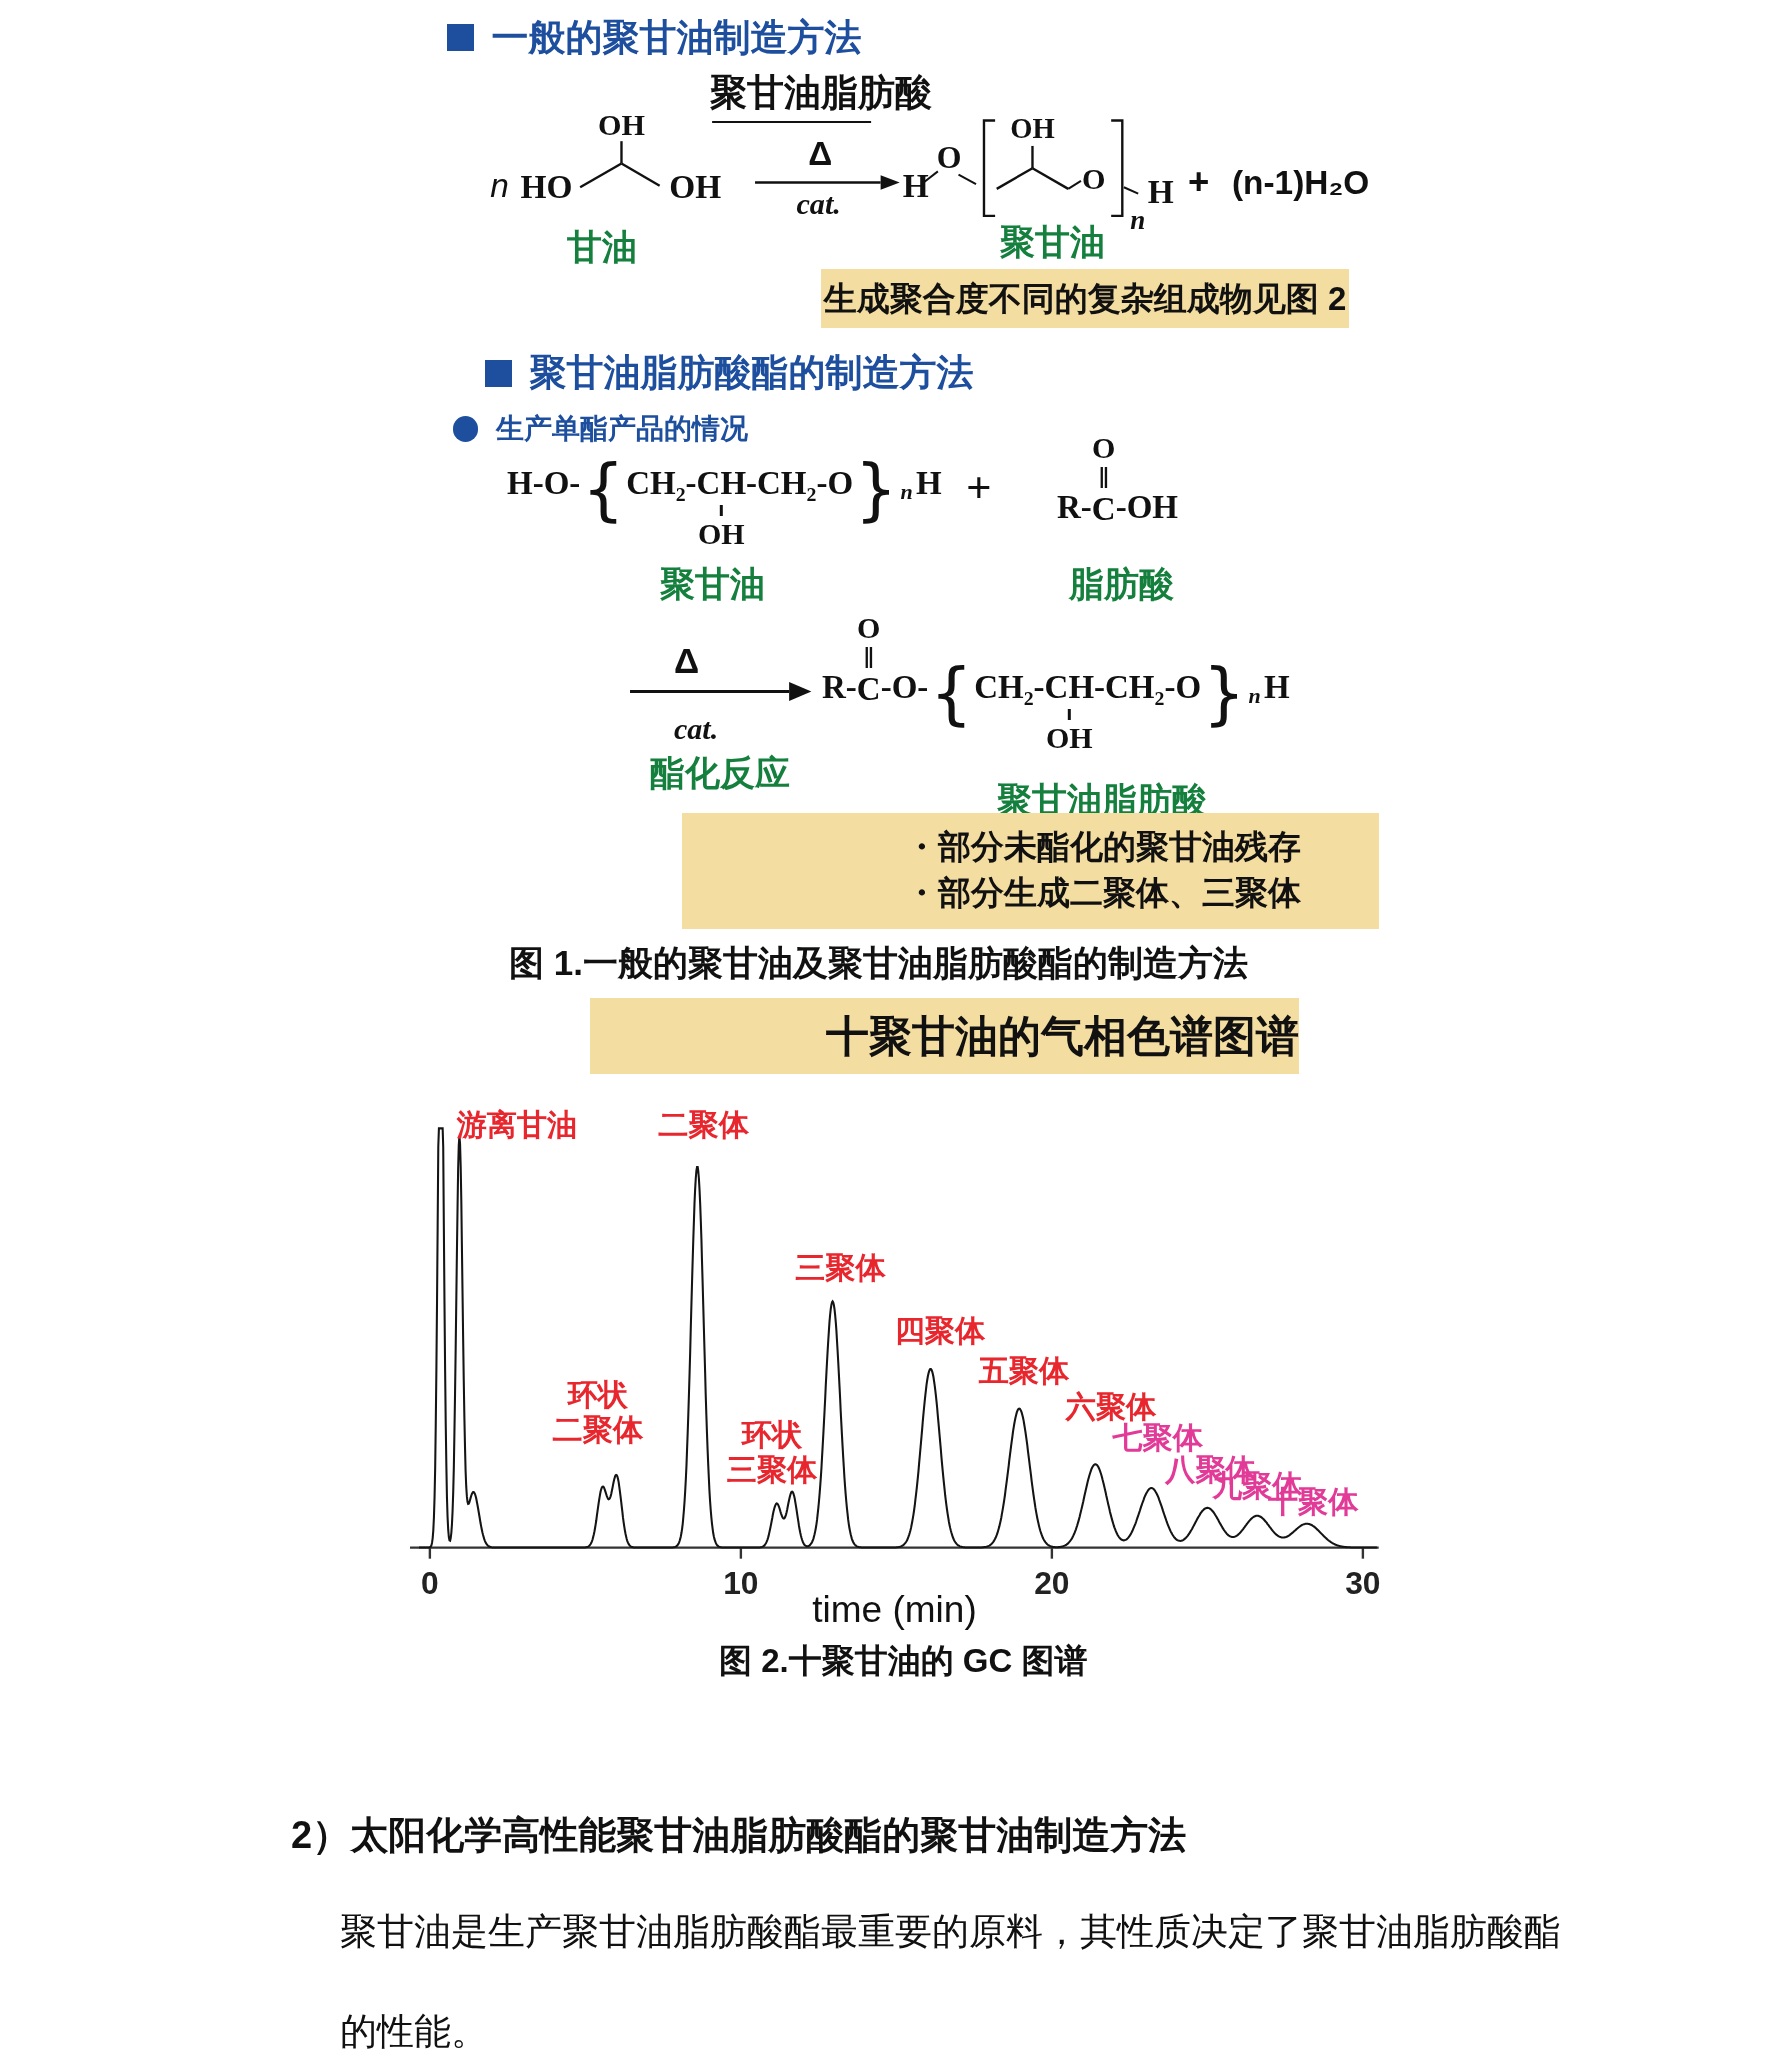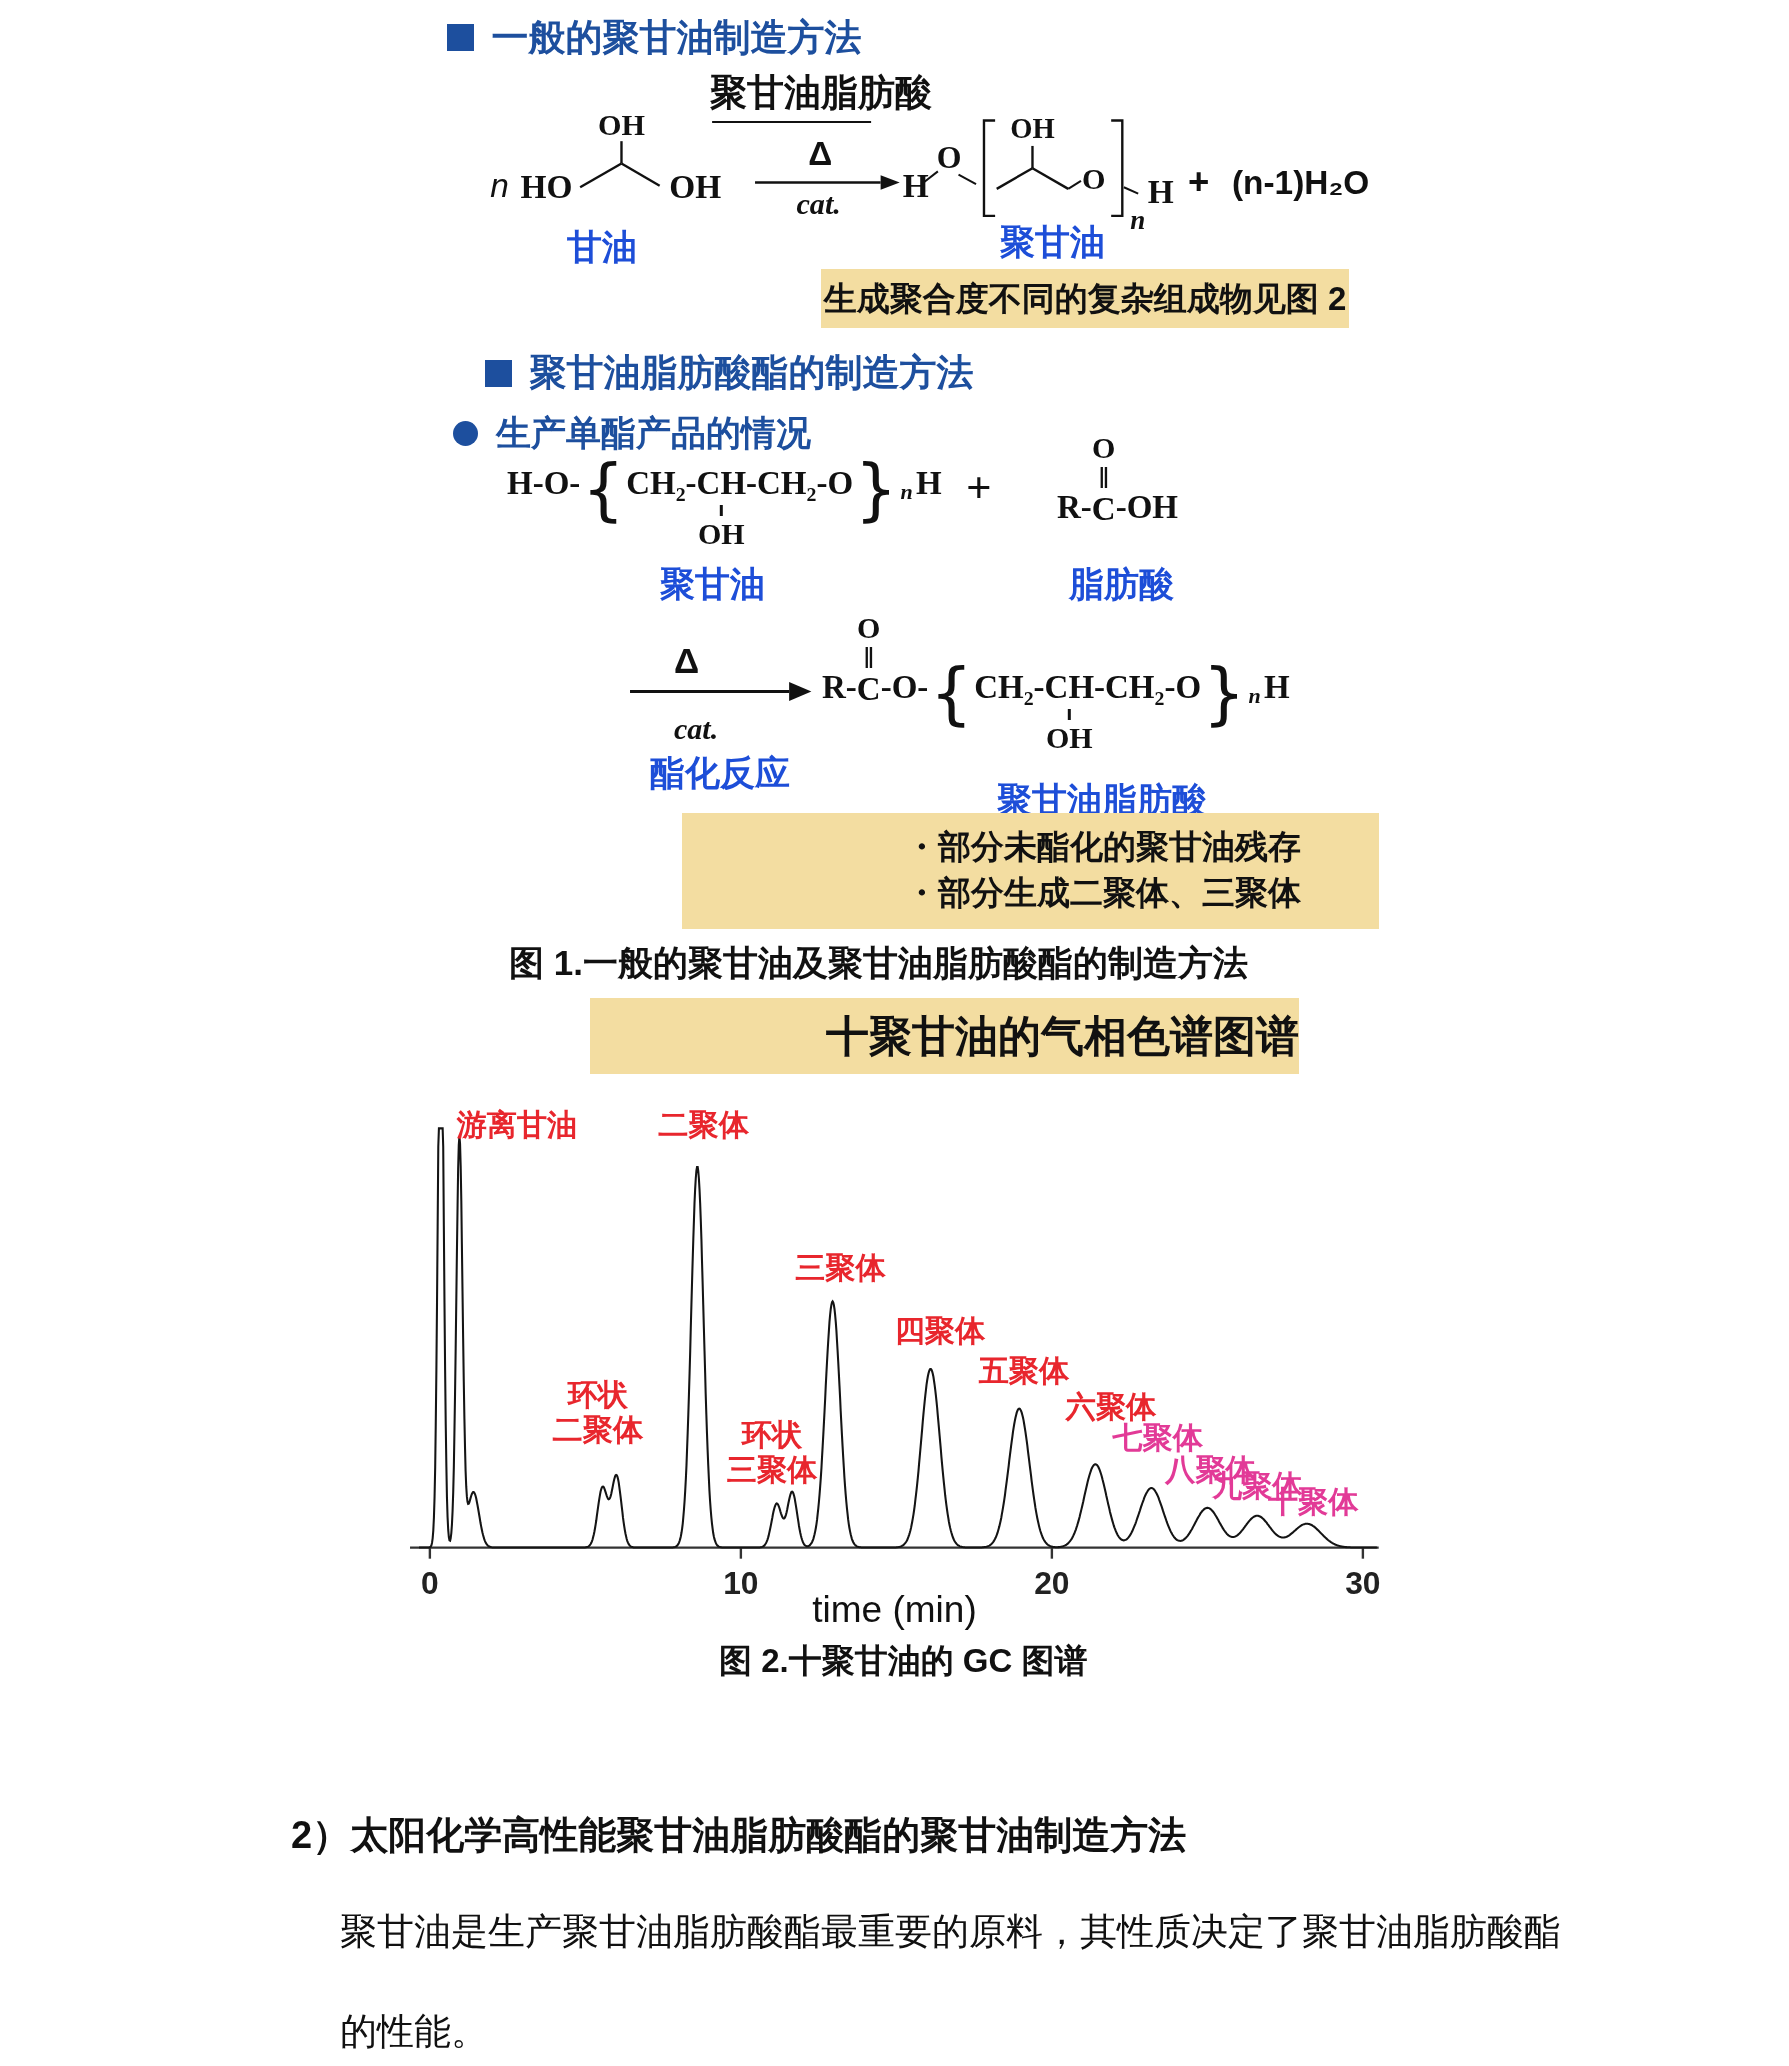--- a/index.html
+++ b/index.html
@@ -3,21 +3,21 @@
 <meta charset="utf-8">
 <style>
   *{margin:0;padding:0;box-sizing:border-box}
   body{background:#ffffff}
   .page{position:relative;width:1790px;height:2066px;background:#fff;font-family:"Liberation Sans",sans-serif;color:#111;overflow:hidden}
   .abs{position:absolute}
   .blk{position:absolute;white-space:nowrap}
   .h-blue{position:absolute;display:flex;align-items:center;gap:17.5px;color:#1d4f9e;font-size:37px;font-weight:bold;white-space:nowrap}
   .h-blue .sq{width:27px;height:27px;background:#1d4f9e;display:inline-block;flex:none}
   .h-blue .ci{width:25.4px;height:25.4px;border-radius:50%;background:#1d4f9e;display:inline-block;flex:none}
-  .lab-blue{position:absolute;color:#1d4ed8;font-size:35px;font-weight:bold;white-space:nowrap}
+  .lab-blue{position:absolute;color:#15803d;font-size:35px;font-weight:bold;white-space:nowrap}
   .note{position:absolute;background:#f3dda1;color:#111;font-size:33px;font-weight:bold;text-align:center;white-space:nowrap}
   .note-left{text-align:left}
   .cap{position:absolute;font-size:35px;font-weight:bold;white-space:nowrap}
   .chem{position:absolute;display:flex;align-items:flex-end;font-family:"Liberation Serif",serif;font-weight:bold;font-size:33px;color:#111;white-space:nowrap}
   .chem .brace{font-size:67px;font-weight:normal;line-height:.82;margin:0 1.6px -16px 1.6px;font-family:"DejaVu Sans",sans-serif}
   .chem .sub{font-size:22px;font-style:italic;margin:0 3.2px -3.2px 1.6px}
   .chem .vstack{display:inline-flex;flex-direction:column;align-items:center;line-height:1}
   .chem .vstack .ab{font-size:30px;line-height:1.0}
   .chem .choh{position:relative;display:inline-block}
   .chem .choh::after{content:"";position:absolute;left:50%;top:40px;width:2.4px;height:11px;background:#111;transform:translateX(-50%)}
@@ -78,21 +78,21 @@
   <div class="lab-blue" style="left:567px;top:224px;">甘油</div>
   <div class="lab-blue" style="left:1000px;top:219px;">聚甘油</div>
 
   <div class="note" style="left:821px;top:269px;width:528px;height:59px;line-height:59px;">生成聚合度不同的复杂组成物见图 2</div>
 
   <div class="h-blue" style="left:453px;top:348px;padding-left:32px;">
     <span class="sq"></span>
     <span>聚甘油脂肪酸酯的制造方法</span>
   </div>
 
-  <div class="h-blue" style="left:453px;top:410px;font-size:35px;text-align:center;">
+  <div class="h-blue" style="left:453px;top:410px;font-size:28px;text-align:center;">
     <span class="ci"></span>
     <span>生产单酯产品的情况</span>
   </div>
 
   <div class="chem" style="left:507px;top:463px;">
     <span>H-O-</span>
     <span class="brace">{</span>
     <span>CH₂-</span>
     <span class="choh">
       <span>CH</span>

